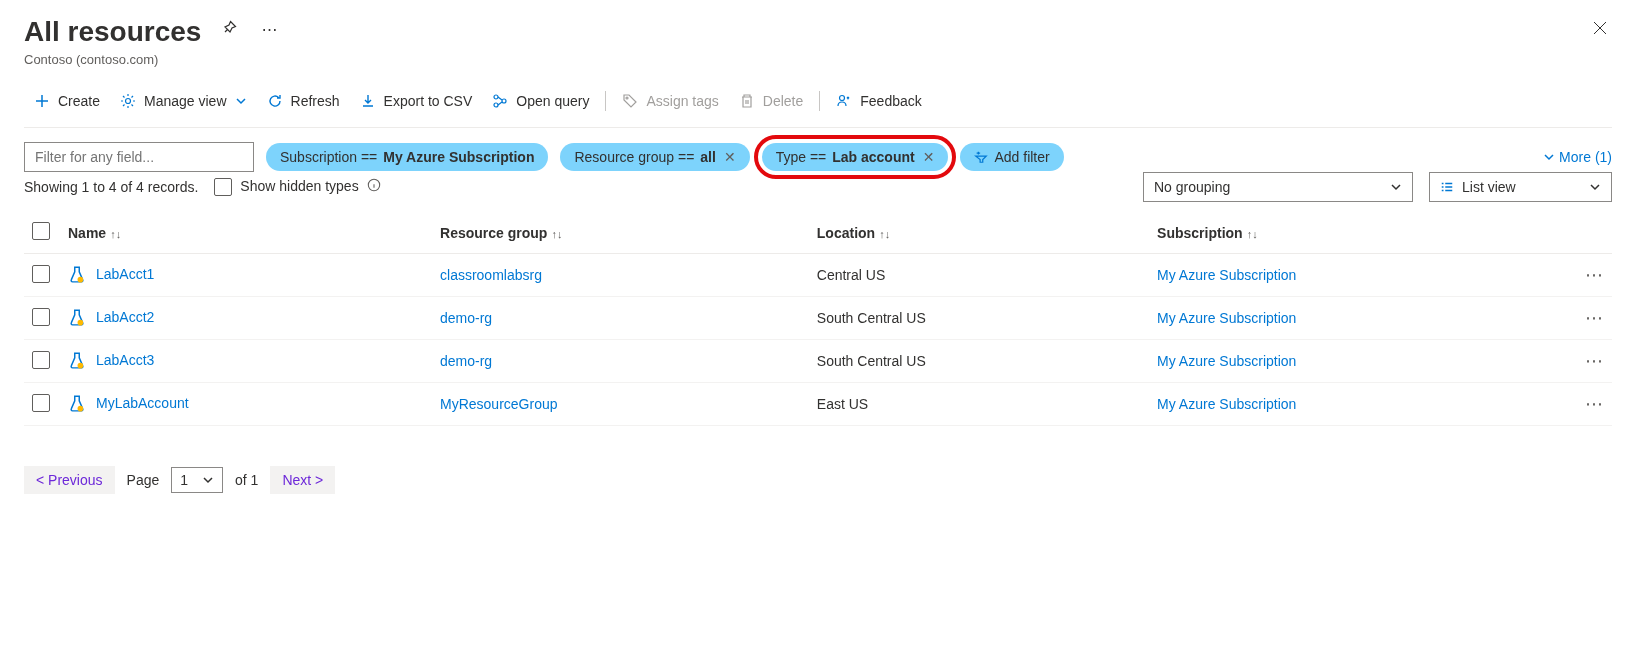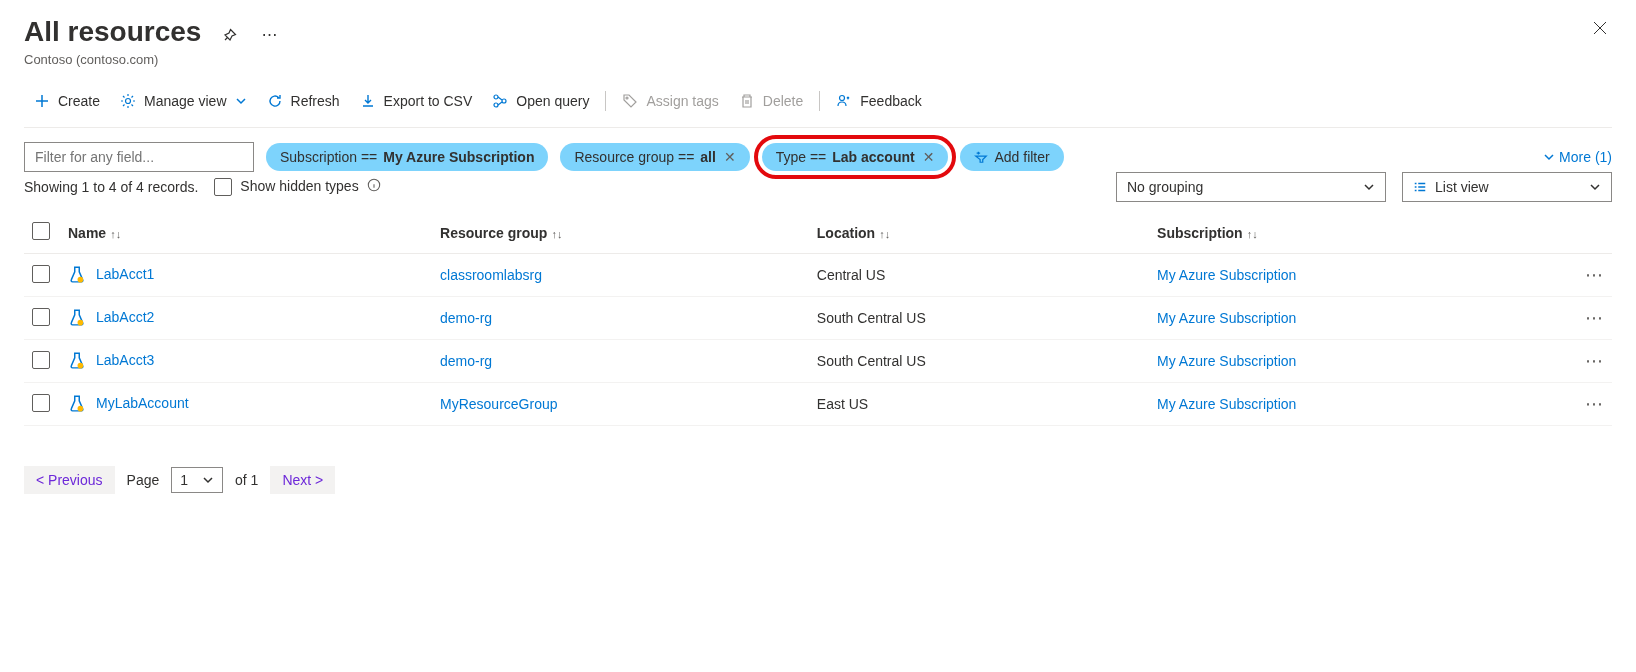--- a/index.html
+++ b/index.html
@@ -5,21 +5,21 @@
   * { box-sizing: border-box; }
   body {
     margin: 0;
     font-family: "Segoe UI", -apple-system, BlinkMacSystemFont, sans-serif;
     font-size: 13px;
     color: #323130;
     background: #fff;
     padding: 16px 24px;
   }
   .header { display: flex; align-items: flex-start; justify-content: space-between; }
-  .title-block { display: flex; align-items: flex-end; gap: 16px; }
+  .title-block { display: flex; align-items: flex-start; gap: 16px; }
   .title { font-size: 28px; font-weight: 600; margin: 0; }
   .subtitle { font-size: 13px; color: #605e5c; margin-top: 4px; }
   .icon-btn { background: none; border: none; cursor: pointer; padding: 4px; color: #323130; display: inline-flex; align-items: center; }
 
   .toolbar { display: flex; align-items: center; gap: 0; margin-top: 20px; padding-bottom: 12px; border-bottom: 1px solid #edebe9; flex-wrap: wrap; }
   .tb-btn { background: none; border: none; cursor: pointer; padding: 6px 10px; font-size: 14px; color: #323130; display: inline-flex; align-items: center; gap: 8px; }
   .tb-btn .ic { color: #0078d4; display: inline-flex; }
   .tb-btn.disabled { color: #a19f9d; cursor: default; }
   .tb-btn.disabled .ic { color: #a19f9d; }
   .sep { width: 1px; height: 20px; background: #c8c6c4; margin: 0 6px; }
@@ -31,21 +31,21 @@
   .pill .ic { color: #0078d4; display: inline-flex; }
   .pill.highlighted { outline: 4px solid #e3090d; outline-offset: 4px; }
   .more-link { color: #0078d4; font-size: 14px; cursor: pointer; display: inline-flex; align-items: center; gap: 4px; margin-left: auto; }
 
   .status-row { display: flex; align-items: center; gap: 16px; }
   .status-left { display: flex; align-items: center; gap: 16px; flex: 1; }
   .chk { width: 18px; height: 18px; border: 1px solid #605e5c; border-radius: 2px; display: inline-block; cursor: pointer; }
   .info-ic { color: #605e5c; display: inline-flex; }
   .select-box { border: 1px solid #8a8886; padding: 6px 10px; font-size: 14px; display: inline-flex; align-items: center; justify-content: space-between; cursor: pointer; background: #fff; }
   .select-box.grouping { width: 270px; }
-  .select-box.view { width: 210px; }
+  .select-box.view { width: 183px; }
 
   .table { width: 100%; margin-top: 10px; border-collapse: collapse; }
   .th-row th { text-align: left; font-weight: 600; font-size: 14px; padding: 10px 8px; border-bottom: 1px solid #edebe9; }
   .th-row .sort-ic { color: #605e5c; font-size: 11px; margin-left: 4px; }
   .td-row td { padding: 10px 8px; border-bottom: 1px solid #f3f2f1; font-size: 14px; }
   .link { color: #0078d4; cursor: pointer; }
   .name-cell { display: inline-flex; align-items: center; gap: 10px; }
   .lab-icon { display: inline-flex; }
   .more-dots { color: #605e5c; cursor: pointer; font-size: 18px; letter-spacing: 1px; }
   .chk-col { width: 36px; }

